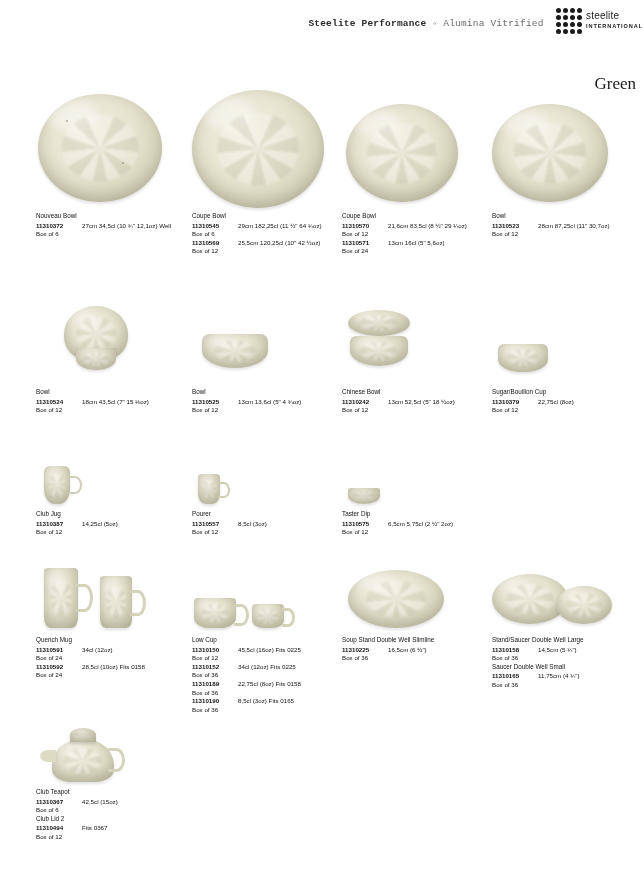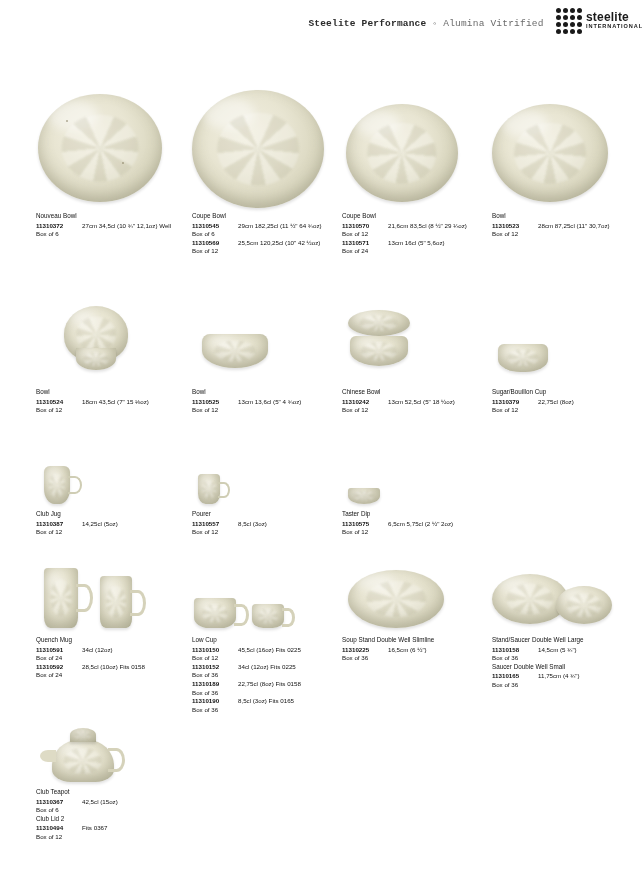--- a/index.html
+++ b/index.html
@@ -28,21 +28,21 @@
     position:absolute;left:400px;top:74px;width:236px;
     text-align:right;font-size:17px;color:#1a1a1a;font-family:"Liberation Serif",serif;
   }
   
   .logo{position:absolute;left:556px;top:8px;width:80px;height:34px;}
   .logo-dots{position:absolute;left:0;top:0;width:26px;height:26px;}
   .logo-dots i{
     position:absolute;width:5px;height:5px;border-radius:50%;background:#1a1a1a;display:block;
   }
   .logo-name{
-    position:absolute;left:30px;top:2px;font-size:12px;font-weight:bold;letter-spacing:.2px;
+    position:absolute;left:30px;top:2px;font-size:10px;font-weight:normal;letter-spacing:.2px;
   }
   .logo-sub{
     position:absolute;left:30px;top:15px;font-size:5.6px;font-weight:bold;letter-spacing:.9px;color:#1a1a1a;
   }
   .cell{position:absolute;}
   .img-wrap{position:relative;}
   .cap{font-size:6.2px;line-height:8.6px;color:#111;}
   .cap .ttl{font-size:6.3px;margin-bottom:1px;}
   .cap .code{font-weight:bold;}
   .cap .box{color:#111;}
@@ -74,20 +74,21 @@
 </style>
 </head>
 <body>
 
 <div class="header">
   <div class="hdr-line">
     <span class="perf">Steelite Performance</span>
     <span class="sep">◦</span>
     <span class="alum">Alumina Vitrified</span>
   </div>
+  <div class="hdr-green">Green</div>
 
   <div class="logo">
     <div class="logo-dots">
       <i style="left:0;top:0"></i>
         <i style="left:7px;top:0"></i>
         <i style="left:14px;top:0"></i>
         <i style="left:21px;top:0"></i>
       <i style="left:0;top:7px"></i>
         <i style="left:7px;top:7px"></i>
         <i style="left:14px;top:7px"></i>

